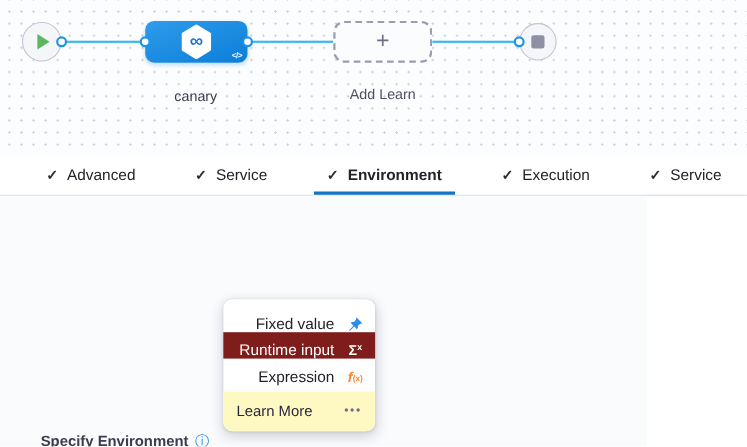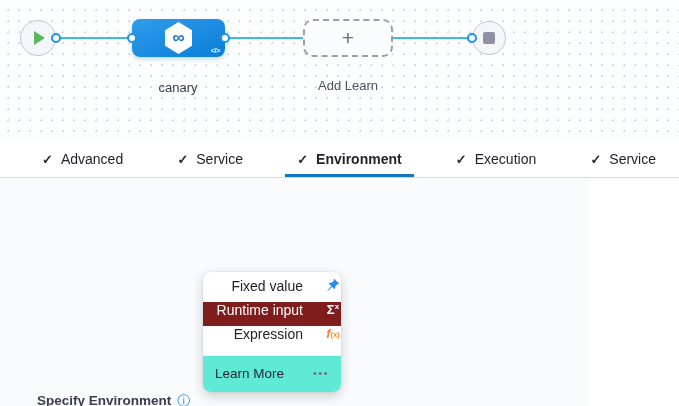--- a/index.html
+++ b/index.html
@@ -64,28 +64,28 @@
   .content { position:absolute; left:0; top:178px; width:588px; height:228px; background:#f9fbfd; }
   .field-label-row { position:absolute; left:37px; top:215px; display:flex; align-items:center; gap:6px; }
   .field-label { font-size:13.5px; font-weight:700; color:#3b3c4e; }
   .info-icon { color:#2a8ddc; font-size:13px; line-height:1; cursor:pointer; }
   .sup-x { font-size:8px; font-weight:700; margin-top:-6px; }
 
   
   .menu { position:absolute; left:203px; top:272px; width:138px; z-index:10;
     background:#fff; border-radius:8px; box-shadow:0 4px 12px rgba(40,41,61,.22), 0 0 2px rgba(40,41,61,.12); }
   .menu-body { padding:6px 0; }
-  .menu-item { height:24px; display:flex; align-items:flex-start; justify-content:flex-end;
-    gap:22px; font-size:14px; font-weight:500; color:#22222a; cursor:pointer; }
+  .menu-item { height:24px; display:flex; align-items:flex-end; justify-content:flex-end;
+    gap:11px; padding-right:10px; font-size:14px; font-weight:500; color:#22222a; cursor:pointer; }
   .menu-item.selected { background:#7f1d1d; color:#fff; }
   .menu-item .mi-icon { width:16px; display:flex; align-items:center; justify-content:center; }
   .sigma-white { color:#fff; font-size:13px; font-weight:700; display:flex; }
   .fx-icon { color:#ff832b; font-size:13px; font-style:italic; font-weight:600; display:flex; align-items:flex-end; }
   .fx-sub { font-size:7.5px; font-style:normal; margin-bottom:-2px; }
-  .menu-footer { background:#5eead4; border-radius:0 0 8px 8px; padding:10px 12px 11px 12px;
+  .menu-footer { background:#fef9c3; border-radius:0 0 8px 8px; padding:10px 12px 11px 12px;
     display:flex; align-items:center; justify-content:space-between; }
   .learn-more { font-size:13.5px; color:#26273a; cursor:pointer; }
   .ellipsis { font-size:11px; color:#6b6f8d; letter-spacing:1.5px; cursor:pointer; line-height:1; }
 </style>
 </head>
 <body>
 
 <div class="app">
 
   <div class="canvas">

